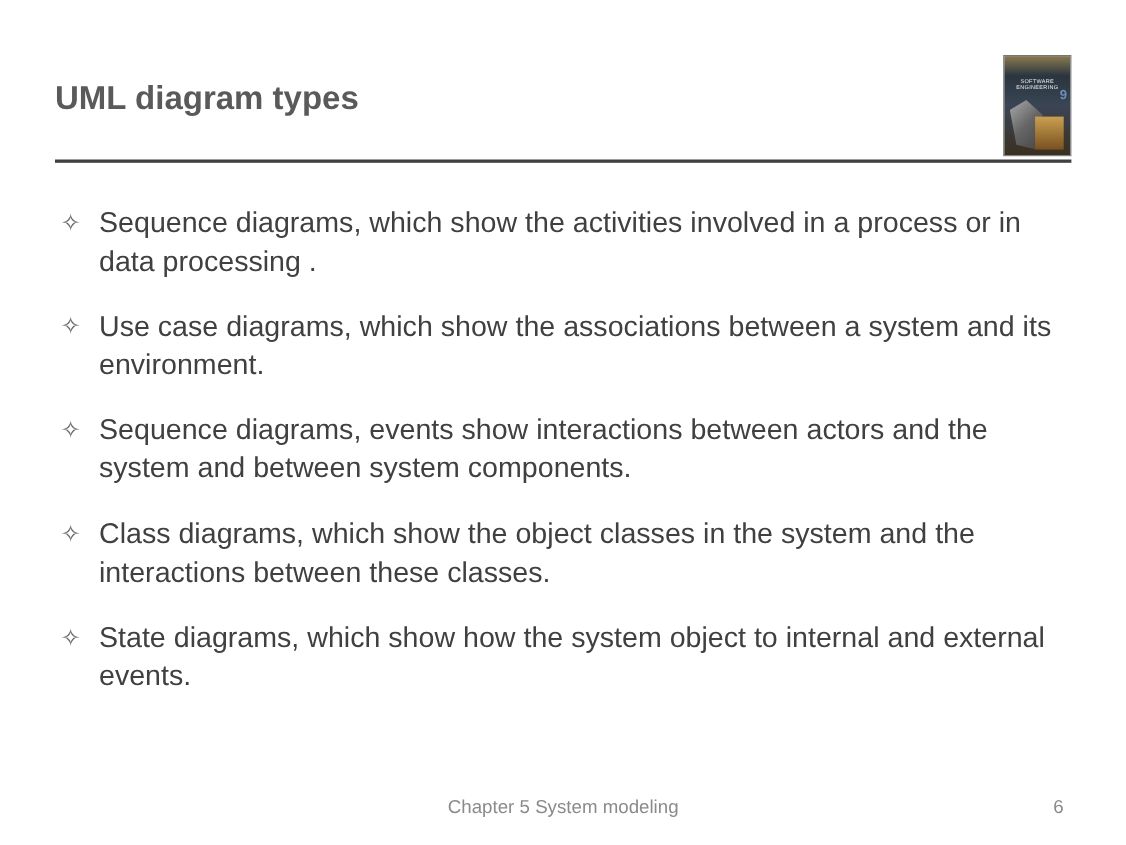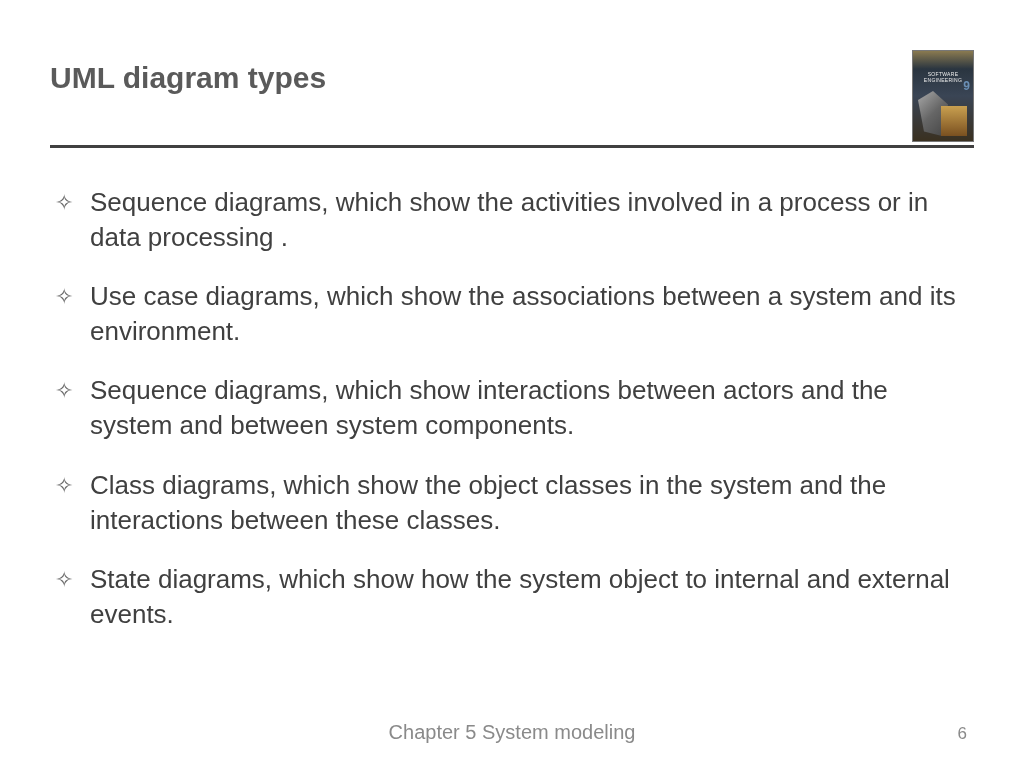--- a/index.html
+++ b/index.html
@@ -18,21 +18,21 @@
     .header {
       position: relative;
       padding: 55px 50px 0 50px;
       height: 150px;
     }
     .title {
       font-size: 30px;
       font-weight: bold;
       color: #5a5a5a;
       position: absolute;
-      top: 61px;
+      top: 73px;
       left: 50px;
     }
     .book-cover {
       position: absolute;
       right: 50px;
       top: 50px;
       width: 62px;
       height: 92px;
       background: linear-gradient(180deg, #8a7a50 0%, #2a3540 20%, #3a4555 50%, #3a3020 100%);
       border: 1px solid #777;
@@ -107,21 +107,21 @@
     .bullet-text {
       flex: 1;
     }
     .footer {
       position: absolute;
       bottom: 24px;
       left: 0;
       right: 0;
       display: flex;
       justify-content: center;
-      font-size: 20px;
+      font-size: 17px;
       color: #8a8a8a;
     }
     .page-number {
       position: absolute;
       bottom: 24px;
       right: 57px;
       font-size: 17px;
       color: #8a8a8a;
     }
   </style>
@@ -143,21 +143,21 @@
     <li class="bullet-item">
       <span class="bullet-marker">✧</span>
       <span class="bullet-text">Sequence diagrams, which show the activities involved in a process or in data processing .</span>
     </li>
     <li class="bullet-item">
       <span class="bullet-marker">✧</span>
       <span class="bullet-text">Use case diagrams, which show the associations between a system and its environment.</span>
     </li>
     <li class="bullet-item">
       <span class="bullet-marker">✧</span>
-      <span class="bullet-text">Sequence diagrams, which show interactions between actors and the system and between system components.</span>
+      <span class="bullet-text">Sequence diagrams, events show interactions between actors and the system and between system components.</span>
     </li>
     <li class="bullet-item">
       <span class="bullet-marker">✧</span>
       <span class="bullet-text">Class diagrams, which show the object classes in the system and the interactions between these classes.</span>
     </li>
     <li class="bullet-item">
       <span class="bullet-marker">✧</span>
       <span class="bullet-text">State diagrams, which show how the system object to internal and external events.</span>
     </li>
   </ul>

